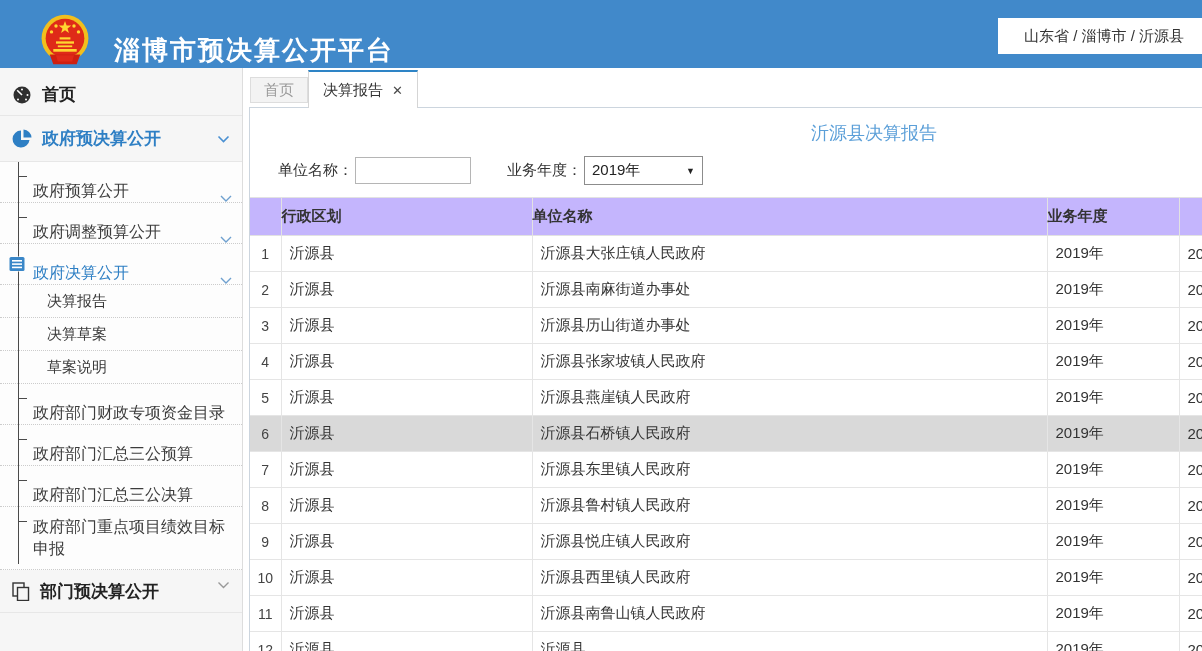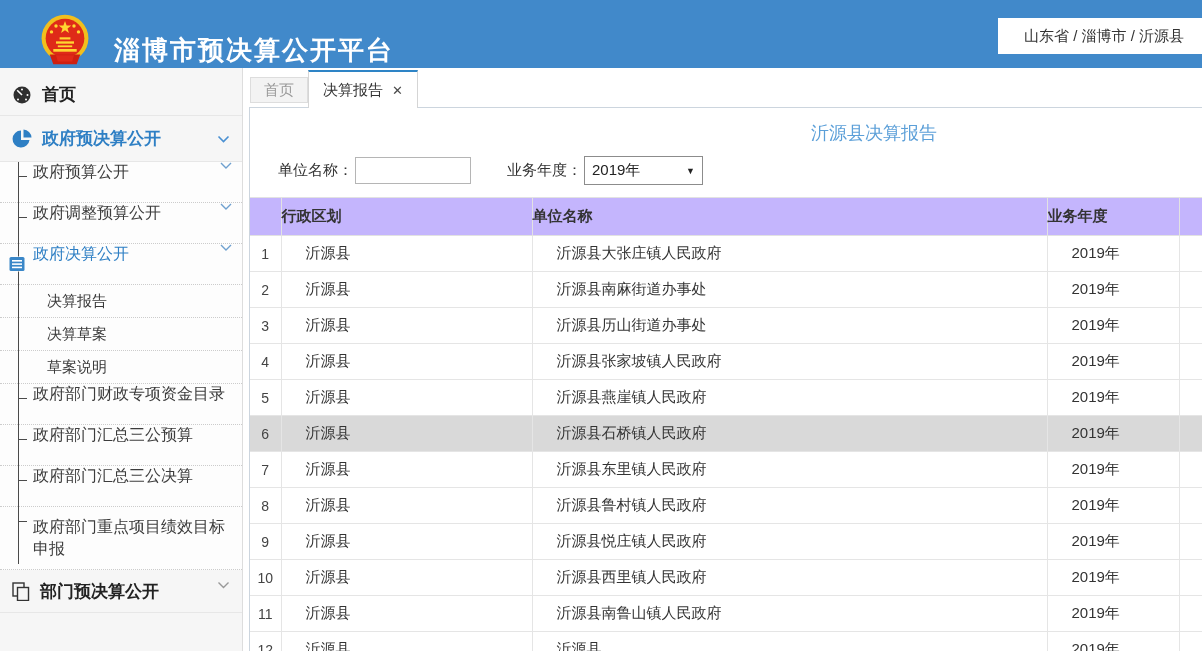--- a/index.html
+++ b/index.html
@@ -21,21 +21,21 @@
     padding-top:6px; position:relative; overflow:hidden; }
   .side-item { position:relative; cursor:pointer; }
   .side-item.top { display:flex; align-items:center; height:42px; padding:0 12px 0 12px;
     font-size:17px; font-weight:600; color:#222; border-bottom:1px solid #e7e7e7; }
   .side-item.top.tall { height:46px; }
   .side-item.top .txt { margin-left:10px; }
   .side-item.top.active { color:#2e7fc4; }
   .side-item.top .chev { margin-left:auto; }
   .submenu { position:relative; background:#fdfdfd; }
   .trunk { position:absolute; left:18px; top:0; bottom:6px; width:1px; background:#4a4a4a; }
-  .sm-item { position:relative; display:flex; align-items:flex-start; min-height:41px;
+  .sm-item { position:relative; display:flex; align-items:flex-end; min-height:41px;
     padding:0 10px 0 33px; font-size:16px; color:#3c3c3c; border-bottom:1px dotted #ccc; cursor:pointer; }
   .sm-item .chev { margin-left:auto; }
   .sm-item.ticked::before { content:""; position:absolute; left:18px; top:14px; width:9px; height:1px; background:#4a4a4a; }
   .sm-item.blue { color:#2e7fc4; }
   .sm-item.wrap { padding-top:9px; padding-bottom:9px; line-height:22px; padding-right:2px; }
   .sm-item .sm-ic { position:absolute; left:9px; top:50%; transform:translateY(-50%); background:#fdfdfd; line-height:0; }
   .sm2-item { position:relative; display:flex; align-items:center; height:33px;
     padding:0 10px 0 47px; font-size:15px; color:#3a3a3a; border-bottom:1px dotted #ccc; cursor:pointer; }
   .bottom-item { border-bottom:none; margin-top:1px; height:43px; }
   .bottom-item .chev { margin-left:auto; margin-bottom:14px; }
@@ -61,21 +61,21 @@
   .fselect { width:119px; height:29px; border:1px solid #8c8c8c; margin-left:2px; background:#fff;
     display:flex; align-items:center; justify-content:space-between; padding:0 7px; font-size:15px;
     color:#222; cursor:pointer; }
   .fselect .caret { font-size:9px; color:#222; }
 
   table.grid { width:1250px; border-collapse:collapse; table-layout:fixed; font-size:15px; color:#333; }
   table.grid th { height:38px; background:#c4b5fd; font-weight:700; border:1px solid #e2e2e2;
     border-left:none; text-align:left; color:#333; }
   table.grid th:last-child { border-right:none; }
   table.grid td { height:36px; border-right:1px solid #e5e5e5; border-bottom:1px solid #e5e5e5;
-    padding-left:24px; background:#fff; overflow:hidden; white-space:nowrap; }
+    padding-left:8px; background:#fff; overflow:hidden; white-space:nowrap; }
   table.grid td:last-child { border-right:none; }
   table.grid td.num { text-align:center; padding-left:0; font-size:14px; color:#444; }
   table.grid tr.hl td { background:#d9d9d9; }
 </style>
 </head>
 <body>
 
 <div class="header">
   <svg class="emblem" viewBox="0 0 60 60">
     <circle cx="30" cy="28" r="26" fill="#f2bf1d"></circle>

